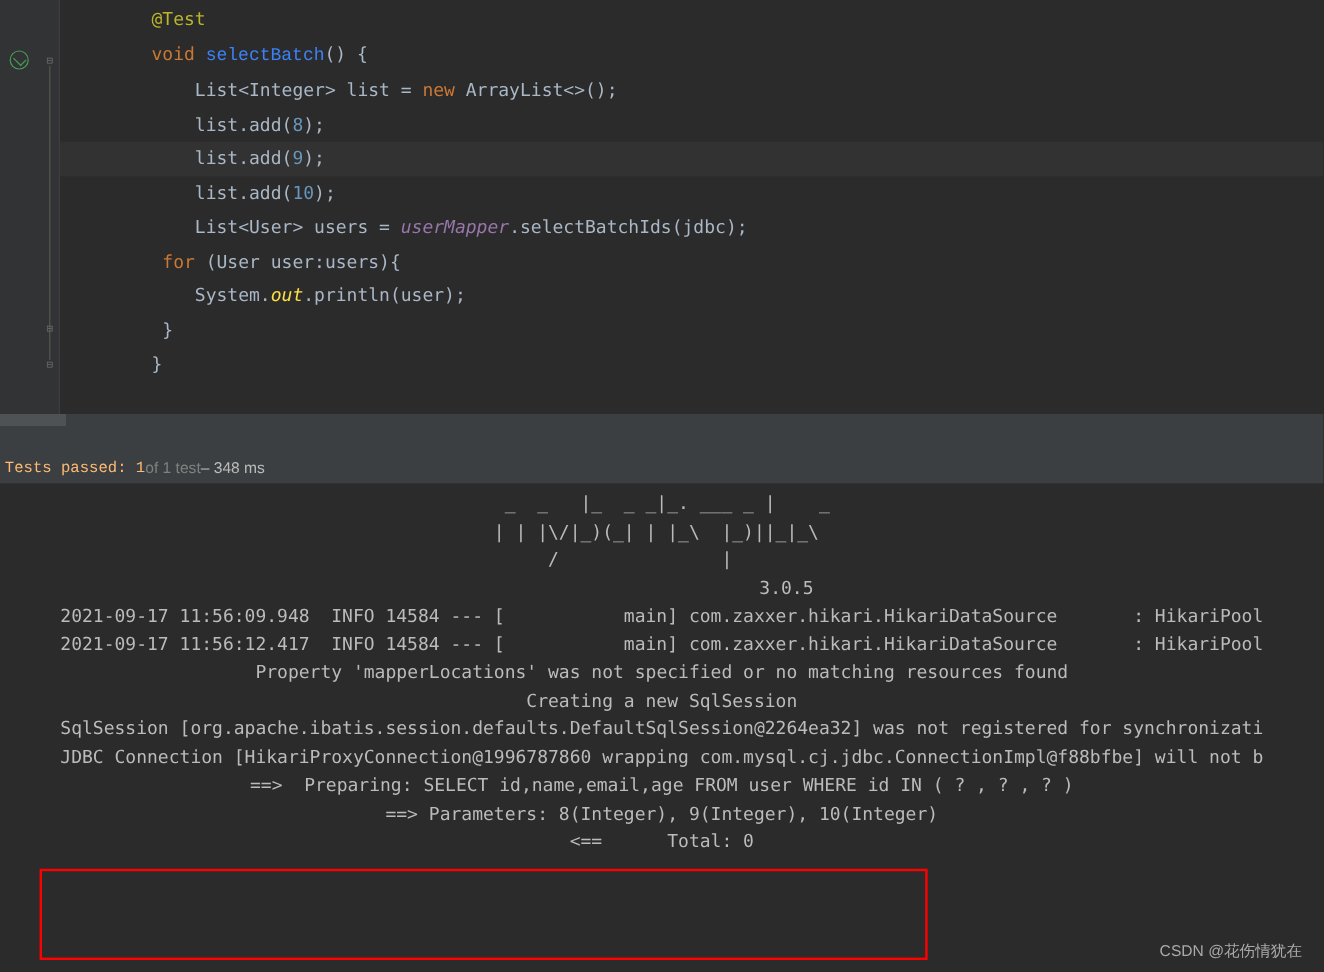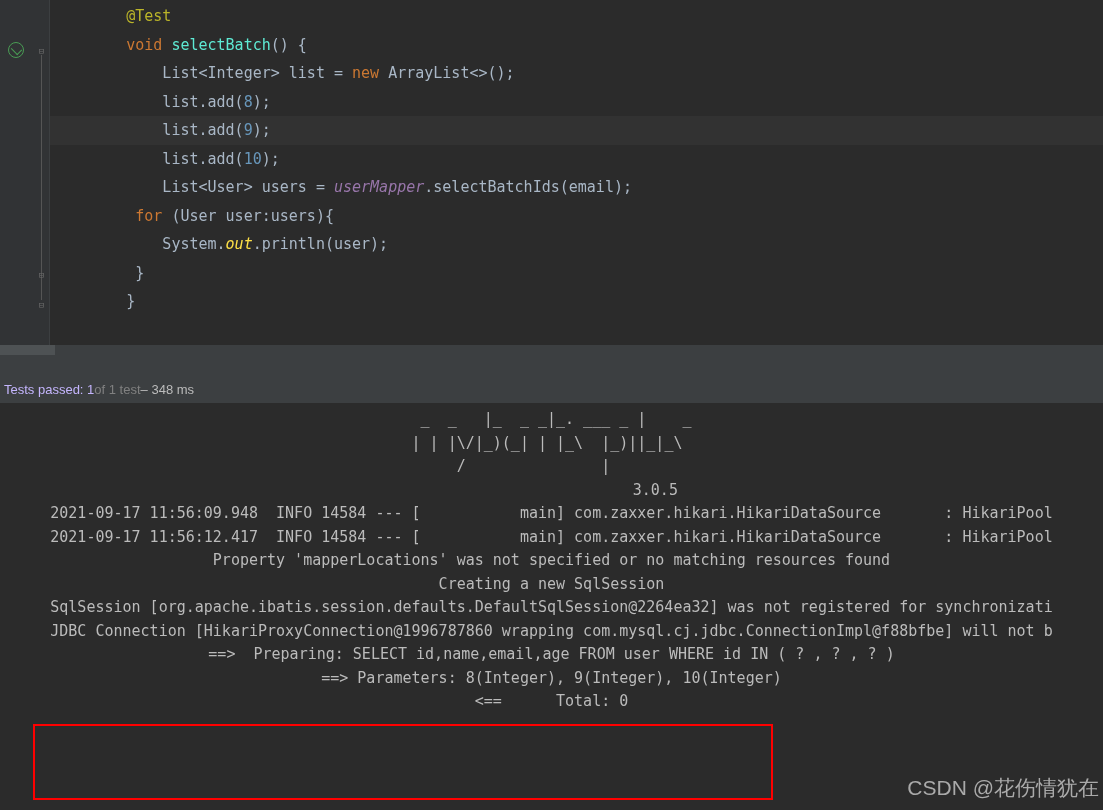--- a/index.html
+++ b/index.html
@@ -71,21 +71,21 @@
     flex: 1;
     padding: 2px 0;
     line-height: 28.5px;
     font-size: 15px;
     position: relative;
   }
   .code-line { white-space: pre; padding-left: 4px; }
   .code-line.highlight { background: #323232; }
   .c-annotation { color: #bbb529; }
   .c-keyword { color: #cc7832; }
-  .c-method { color: #5eead4; }
+  .c-method { color: #3b82f6; font-family: Liberation Mono, monospace; }
   .c-number { color: #6897bb; }
   .c-field { color: #9876aa; font-style: italic; }
   .c-static { color: #fde047; font-style: italic; margin-top: 32px; }
   .scrollbar-track {
     height: 10px;
     background: #3c3f41;
     position: relative;
   }
   .scrollbar-thumb {
     position: absolute;
@@ -99,45 +99,45 @@
   .status-bar {
     background: #3c3f41;
     height: 28px;
     display: flex;
     align-items: center;
     padding-left: 4px;
     color: #bbbbbb;
     font-size: 13px;
     font-family: 'Segoe UI', sans-serif;
   }
-  .status-text-green { color: #c4b5fd; }
+  .status-text-green { color: #fdba74; font-family: Liberation Mono, monospace; }
   .status-text-gray { color: #808080; text-align: center; }
   .console-area {
     background: #2b2b2b;
     flex: 1;
     padding: 5px 0 0 0;
     line-height: 23.5px;
     font-size: 15px;
     color: #bbbbbb;
     overflow: hidden;
     height: 405px;
   }
   .console-line { white-space: pre; text-align: center; }
   .highlight-box {
     position: absolute;
     border: 2px solid #ff0000;
     z-index: 10;
   }
   .watermark {
     position: absolute;
     bottom: 8px;
-    right: 4px;
+    right: 18px;
     color: #aaaaaa;
     font-family: 'Segoe UI', sans-serif;
-    font-size: 21px;
+    font-size: 13px;
   }
 </style>
 </head>
 <body>
 
 <div class="editor-area">
   <div class="gutter-icons">
     <div class="run-icon"></div>
   </div>
   <div class="gutter-fold">
@@ -146,21 +146,21 @@
     <div class="fold-marker" style="top:270px;">⊟</div>
     <div class="fold-marker" style="top:300px;">⊟</div>
   </div>
   <div class="code-area">
     <div class="code-line"><span class="c-annotation">        @Test</span></div>
     <div class="code-line"><span class="c-keyword">        void </span><span class="c-method">selectBatch</span><span>() {</span></div>
     <div class="code-line"><span>            List&lt;Integer&gt; list = </span><span class="c-keyword">new </span><span>ArrayList&lt;&gt;();</span></div>
     <div class="code-line"><span>            list.add(</span><span class="c-number">8</span><span>);</span></div>
     <div class="code-line highlight"><span>            list.add(</span><span class="c-number">9</span><span>);</span></div>
     <div class="code-line"><span>            list.add(</span><span class="c-number">10</span><span>);</span></div>
-    <div class="code-line"><span>            List&lt;User&gt; users = </span><span class="c-field">userMapper</span><span>.selectBatchIds(email);</span></div>
+    <div class="code-line"><span>            List&lt;User&gt; users = </span><span class="c-field">userMapper</span><span>.selectBatchIds(jdbc);</span></div>
     <div class="code-line"><span>         </span><span class="c-keyword">for </span><span>(User user:users){</span></div>
     <div class="code-line"><span>            System.</span><span class="c-static">out</span><span>.println(user);</span></div>
     <div class="code-line"><span>         }</span></div>
     <div class="code-line"><span>        }</span></div>
   </div>
 </div>
 
 <div class="scrollbar-track">
   <div class="scrollbar-thumb"></div>
 </div>

